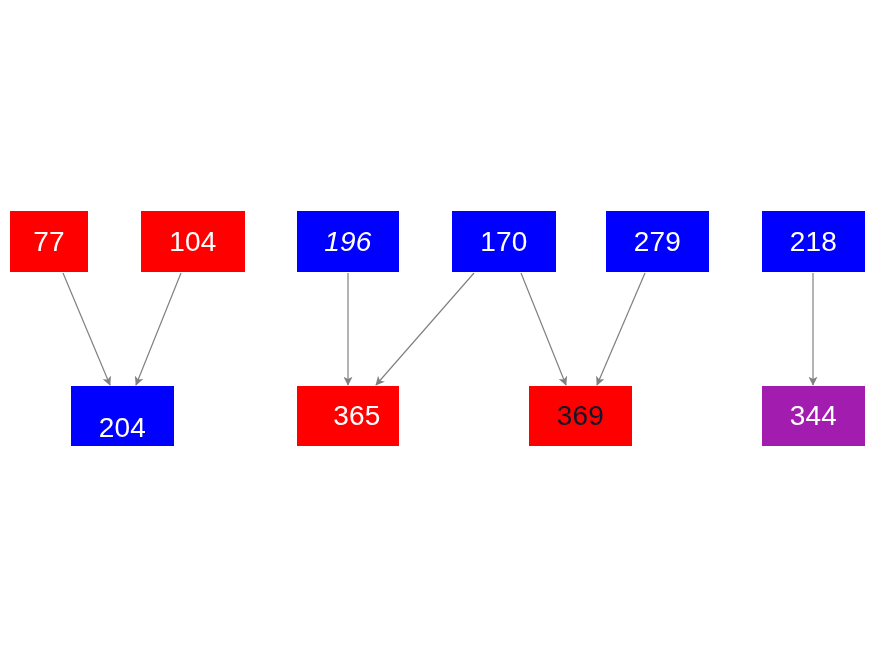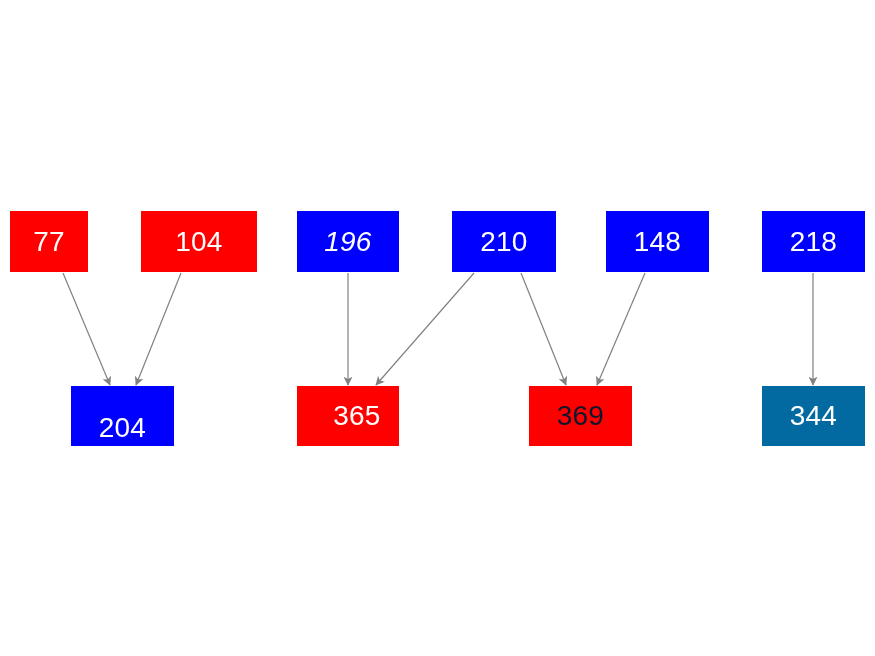--- a/index.html
+++ b/index.html
@@ -63,42 +63,42 @@
         <line x1="521" y1="273" x2="566" y2="385" stroke="#808080" stroke-width="1.2" marker-end="url(#arrow)"></line>
         <line x1="645" y1="273" x2="597" y2="385" stroke="#808080" stroke-width="1.2" marker-end="url(#arrow)"></line>
         <line x1="813" y1="273" x2="813" y2="385" stroke="#808080" stroke-width="1.2" marker-end="url(#arrow)"></line>
       </g>
   </svg>
 
   <div id="nodes-group">
       <div class="node node-red" style="left: 10px; top: 211px; width: 78px; height: 61px; background: rgb(255, 0, 0);">
         <span class="node-label" style="color: rgb(255, 255, 255);">77</span>
       </div>
-      <div class="node node-red" style="left: 141px; top: 211px; width: 116px; height: 61px; background: rgb(255, 0, 0);">
+      <div class="node node-red" style="left: 141px; top: 211px; width: 104px; height: 61px; background: rgb(255, 0, 0);">
         <span class="node-label" style="color: rgb(255, 255, 255);">104</span>
       </div>
       <div class="node node-blue" style="left: 71px; top: 386px; width: 103px; height: 60px; background: rgb(0, 0, 255);">
         <span class="node-label" style="color: rgb(255, 255, 255); margin-top: 24px;">204</span>
       </div>
       <div class="node node-blue" style="left: 297px; top: 211px; width: 102px; height: 61px; background: rgb(0, 0, 255);">
         <span class="node-label" style="color: rgb(255, 255, 255); font-style: italic;">196</span>
       </div>
       <div class="node node-blue" style="left: 452px; top: 211px; width: 104px; height: 61px; background: rgb(0, 0, 255);">
-        <span class="node-label" style="color: rgb(255, 255, 255);">210</span>
+        <span class="node-label" style="color: rgb(255, 255, 255);">170</span>
       </div>
       <div class="node node-blue" style="left: 606px; top: 211px; width: 103px; height: 61px; background: rgb(0, 0, 255);">
-        <span class="node-label" style="color: rgb(255, 255, 255);">148</span>
+        <span class="node-label" style="color: rgb(255, 255, 255);">279</span>
       </div>
       <div class="node node-red" style="left: 297px; top: 386px; width: 102px; height: 60px; background: rgb(255, 0, 0); padding-left: 18px;">
         <span class="node-label" style="color: rgb(255, 255, 255);">365</span>
       </div>
       <div class="node node-red" style="left: 529px; top: 386px; width: 103px; height: 60px; background: rgb(255, 0, 0);">
         <span class="node-label" style="color: #0f172a;">369</span>
       </div>
       <div class="node node-blue" style="left: 762px; top: 211px; width: 103px; height: 61px; background: rgb(0, 0, 255);">
         <span class="node-label" style="color: rgb(255, 255, 255);">218</span>
       </div>
-      <div class="node node-red" style="left: 762px; top: 386px; width: 103px; height: 60px; background: #0369a1;">
+      <div class="node node-red" style="left: 762px; top: 386px; width: 103px; height: 60px; background: #a21caf;">
         <span class="node-label" style="color: rgb(255, 255, 255);">344</span>
       </div>
     </div>
 
 </div>
 
 </body></html>

